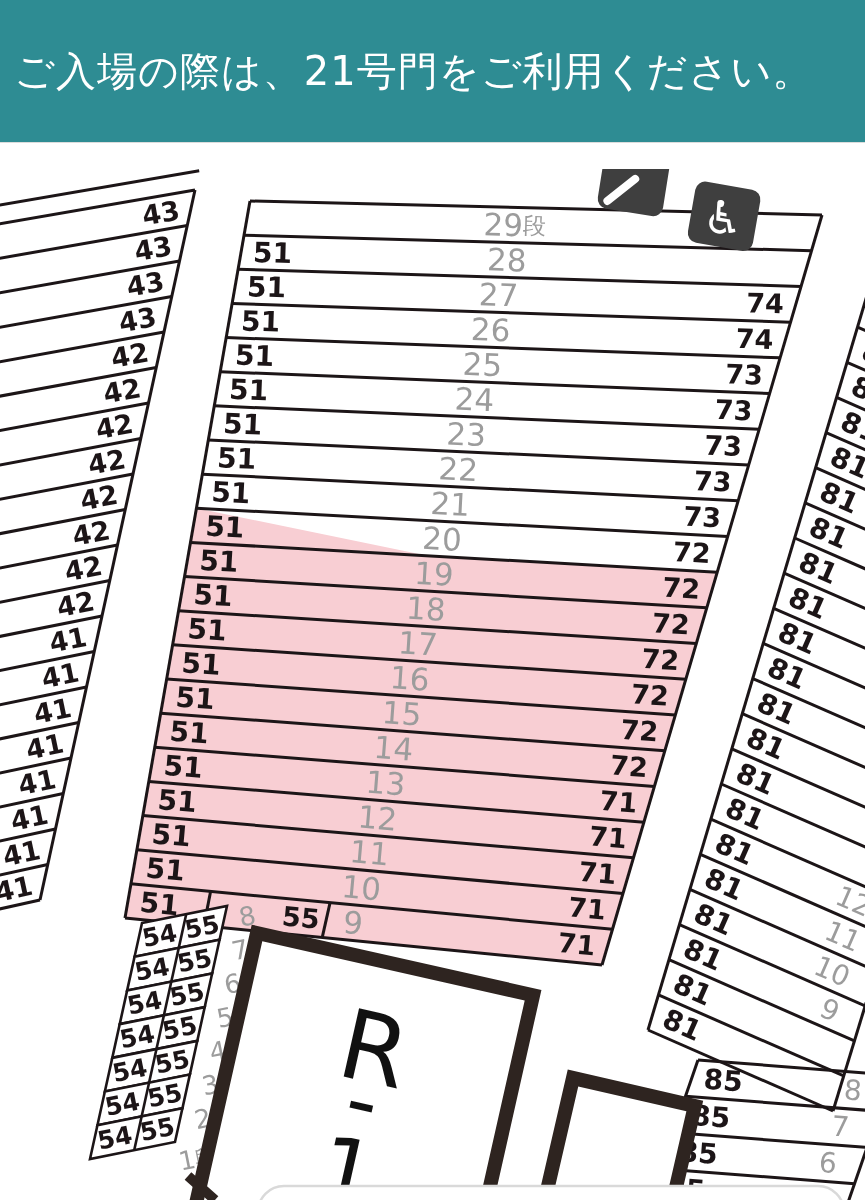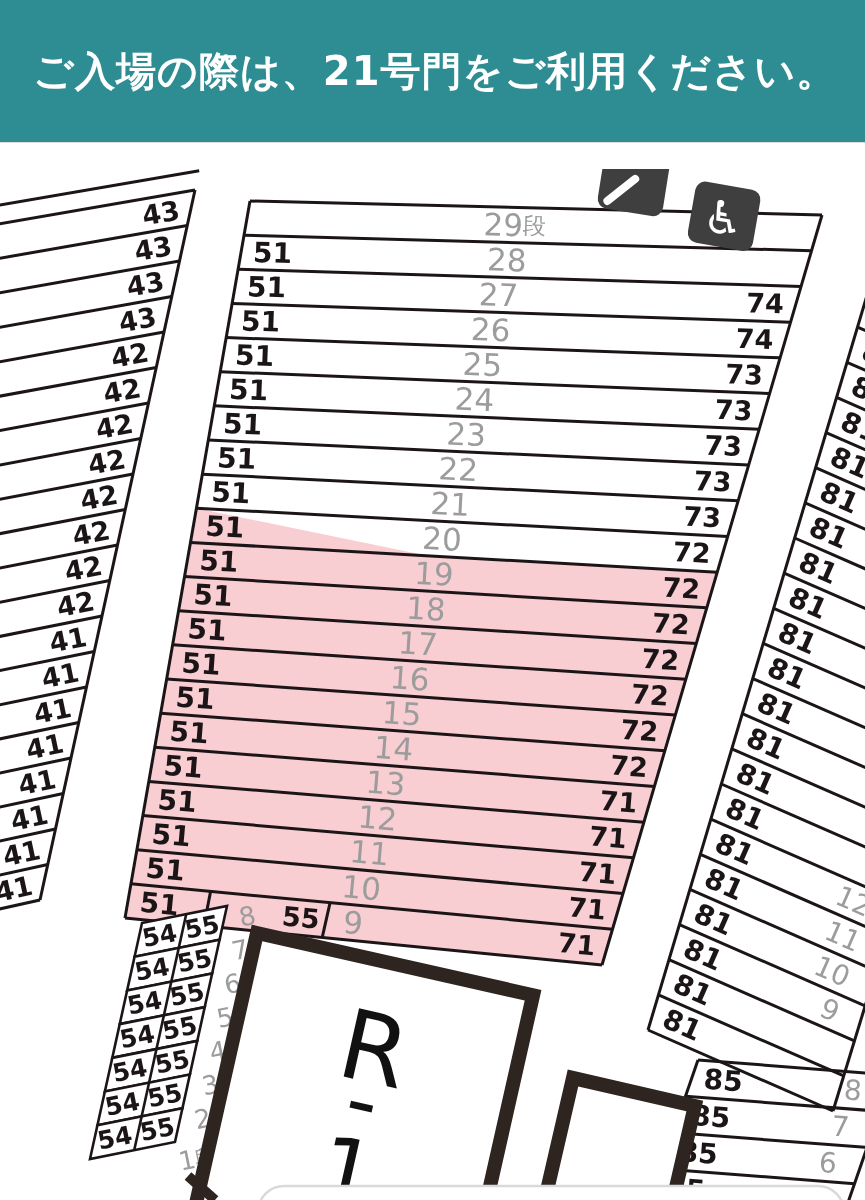--- a/index.html
+++ b/index.html
@@ -1,20 +1,20 @@
 <!DOCTYPE html>
 <html><head>
 <meta charset="utf-8">
 <style>
   html,body{margin:0;padding:0;background:#ffffff;}
   body{width:865px;height:1200px;overflow:hidden;position:relative;
        font-family:"DejaVu Sans","Liberation Sans",sans-serif;}
   #banner{position:absolute;top:0;left:0;width:865px;height:142px;z-index:5;
           display:flex;align-items:center;box-shadow:0 1px 0 #dcdcdc;}
-  #banner span{padding-left:33px;font-size:40px;letter-spacing:1px;color:#fff;font-weight:700;white-space:nowrap;}
+  #banner span{padding-left:14px;font-size:40px;letter-spacing:1px;color:#fff;font-weight:400;white-space:nowrap;}
   #map{position:absolute;top:0;left:0;z-index:1;}
   text{user-select:none;}
   .n{font-weight:600;}
   .g{font-weight:500;}
 </style>
 </head>
 <body>
 
 <div id="banner" style="background: rgb(46, 140, 147);">
   <span>ご入場の際は、21号門をご利用ください。</span>

